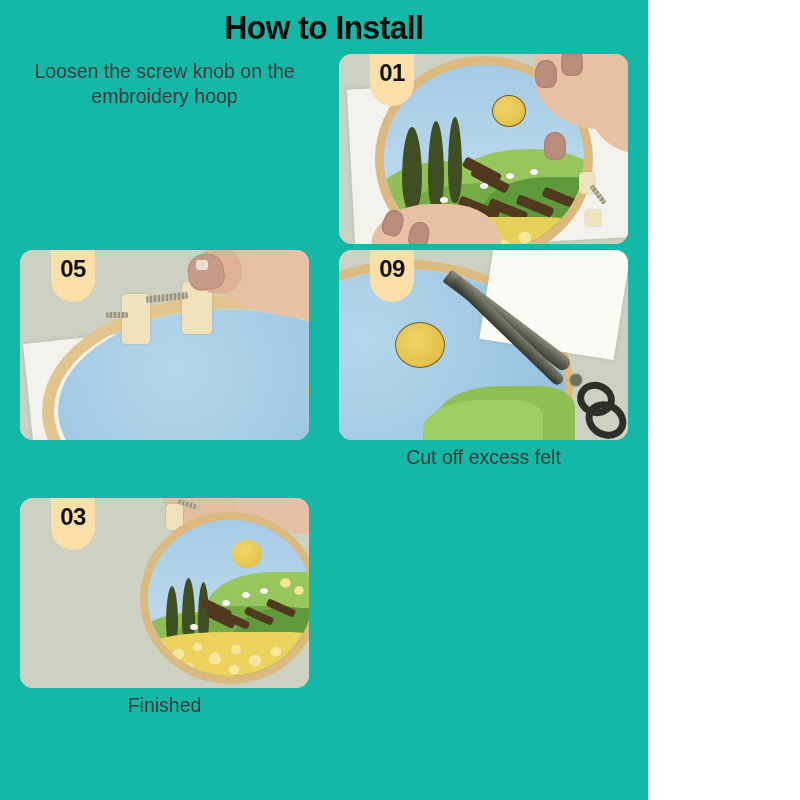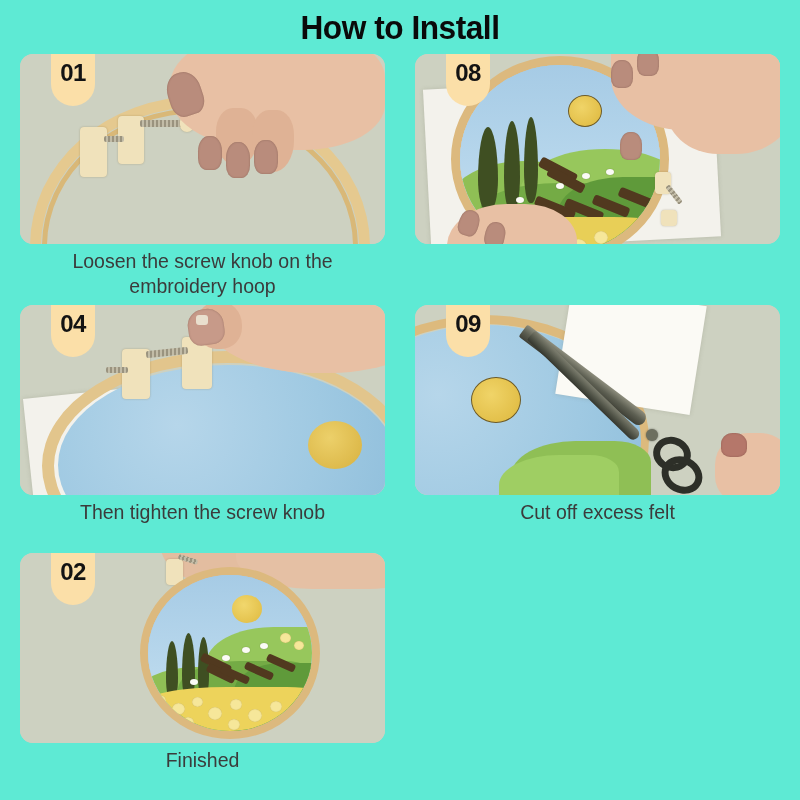--- a/index.html
+++ b/index.html
@@ -7,24 +7,24 @@
 
   html, body {
     width: 800px;
     height: 800px;
     background: #ffffff;
     font-family: "Liberation Sans", sans-serif;
     overflow: hidden;
   }
 
   .page {
-    width: 800px;
+    width: 648px;
     height: 800px;
     position: relative;
-    background: #5eead4;
+    background: #14b8a6;
   }
 
   
   .page-title {
     text-align: center;
     font-family: "Liberation Sans", sans-serif;
     font-weight: bold;
     font-size: 34px;
     line-height: 46px;
     letter-spacing: -0.5px;
@@ -215,44 +215,20 @@
 </head>
 <body>
 
 <div class="page">
 
   <h1 class="page-title">How to Install</h1>
 
   <div class="steps-grid">
 
     <div class="step-card">
-      <div class="photo">
-        <div class="scene">
-
-          <div style="position:absolute;left:10px;top:42px;width:340px;height:300px;border-radius:50%;border:11px solid #e5c98f;"></div>
-          <div style="position:absolute;left:22px;top:54px;width:316px;height:276px;border-radius:50%;border:5px solid #d9b878;"></div>
-
-          <div class="hw-bracket" style="left:60px;top:73px;width:27px;height:50px;"></div>
-          <div class="hw-bracket" style="left:98px;top:62px;width:26px;height:48px;"></div>
-          <div class="hw-rod" style="left:84px;top:82px;width:20px;height:6px;"></div>
-          <div class="hw-rod" style="left:120px;top:66px;width:48px;height:7px;"></div>
-          <div class="hw-bracket" style="left:160px;top:60px;width:14px;height:18px;border-radius:7px;"></div>
-
-          <div class="skin" style="left:150px;top:-24px;width:215px;height:120px;border-radius:46% 40% 38% 46%;"></div>
-          <div class="skin dark" style="left:196px;top:54px;width:42px;height:58px;border-radius:40% 40% 50% 50%;"></div>
-          <div class="skin dark" style="left:232px;top:56px;width:42px;height:62px;border-radius:40% 40% 50% 50%;"></div>
-          <div class="nail" style="left:148px;top:18px;width:34px;height:44px;transform:rotate(-18deg);"></div>
-          <div class="nail" style="left:178px;top:82px;width:24px;height:34px;"></div>
-          <div class="nail" style="left:206px;top:88px;width:24px;height:36px;"></div>
-          <div class="nail" style="left:234px;top:86px;width:24px;height:34px;"></div>
-        </div>
-        <div class="badge">
-          <span class="badge-num">01</span>
-        </div>
-      </div>
       <div class="caption">Loosen the screw knob on the embroidery hoop</div>
     </div>
 
 
     <div class="step-card tall">
       <div class="photo">
         <div class="scene">
 
           <div class="cloth" style="left:12px;top:28px;width:290px;height:162px;transform:rotate(-3deg);"></div>
 
@@ -298,21 +274,21 @@
           <div class="skin" style="left:250px;top:-20px;width:132px;height:120px;border-radius:40% 46% 46% 40%;"></div>
           <div class="nail" style="left:196px;top:6px;width:22px;height:28px;"></div>
           <div class="nail" style="left:222px;top:-6px;width:22px;height:28px;"></div>
           <div class="nail" style="left:205px;top:78px;width:22px;height:28px;"></div>
 
           <div class="skin" style="left:32px;top:150px;width:130px;height:92px;border-radius:46% 40% 34% 34%;"></div>
           <div class="nail" style="left:44px;top:156px;width:20px;height:26px;transform:rotate(18deg);"></div>
           <div class="nail" style="left:70px;top:168px;width:20px;height:26px;transform:rotate(12deg);"></div>
         </div>
         <div class="badge">
-          <span class="badge-num">08</span>
+          <span class="badge-num">01</span>
         </div>
       </div>
     </div>
 
     <div class="step-card tall">
       <div class="photo">
         <div class="scene">
           <div class="cloth" style="left:8px;top:86px;width:150px;height:104px;transform:rotate(-6deg);"></div>
 
           <div style="position:absolute;left:22px;top:46px;width:370px;height:230px;border-radius:50%;border:12px solid #e2c58c;"></div>
@@ -324,24 +300,23 @@
           <div class="hw-bracket" style="left:162px;top:32px;width:30px;height:52px;"></div>
           <div class="hw-rod" style="left:126px;top:44px;width:42px;height:7px;transform:rotate(-6deg);"></div>
           <div class="hw-rod" style="left:86px;top:62px;width:22px;height:6px;"></div>
 
           <div class="skin" style="left:186px;top:-50px;width:230px;height:118px;border-radius:42% 42% 46% 46%;"></div>
           <div class="skin dark" style="left:176px;top:-4px;width:46px;height:48px;"></div>
           <div class="nail" style="left:168px;top:4px;width:36px;height:36px;transform:rotate(-8deg);background:#c79a89;"></div>
           <div style="position:absolute;left:176px;top:10px;width:12px;height:10px;background:#e9dfce;border-radius:3px;"></div>
         </div>
         <div class="badge">
-          <span class="badge-num">04</span>
+          <span class="badge-num">05</span>
         </div>
       </div>
-      <div class="caption">Then tighten the screw knob</div>
     </div>
 
     <div class="step-card">
       <div class="photo">
         <div class="scene">
 
           <div style="position:absolute;left:-96px;top:10px;width:330px;height:250px;border-radius:50%;border:9px solid #ddba7d;"></div>
 
           <div class="felt-blue" style="left:-86px;top:20px;width:312px;height:232px;border-radius:50%;"></div>
           <div class="sun" style="left:56px;top:72px;width:50px;height:46px;"></div>
@@ -408,20 +383,20 @@
             <div class="bloom" style="left:122px;top:126px;width:12px;height:11px;"></div>
             <div class="bloom" style="left:140px;top:132px;width:13px;height:12px;"></div>
             <div class="bloom" style="left:34px;top:142px;width:12px;height:11px;"></div>
             <div class="bloom" style="left:80px;top:144px;width:12px;height:11px;"></div>
             <div class="bloom" style="left:126px;top:144px;width:12px;height:11px;"></div>
             <div class="bloom" style="left:132px;top:58px;width:11px;height:10px;"></div>
             <div class="bloom" style="left:146px;top:66px;width:10px;height:9px;"></div>
           </div>
         </div>
         <div class="badge">
-          <span class="badge-num">02</span>
+          <span class="badge-num">03</span>
         </div>
       </div>
       <div class="caption">Finished</div>
     </div>
 
   </div>
 </div>
 
 </body></html>

